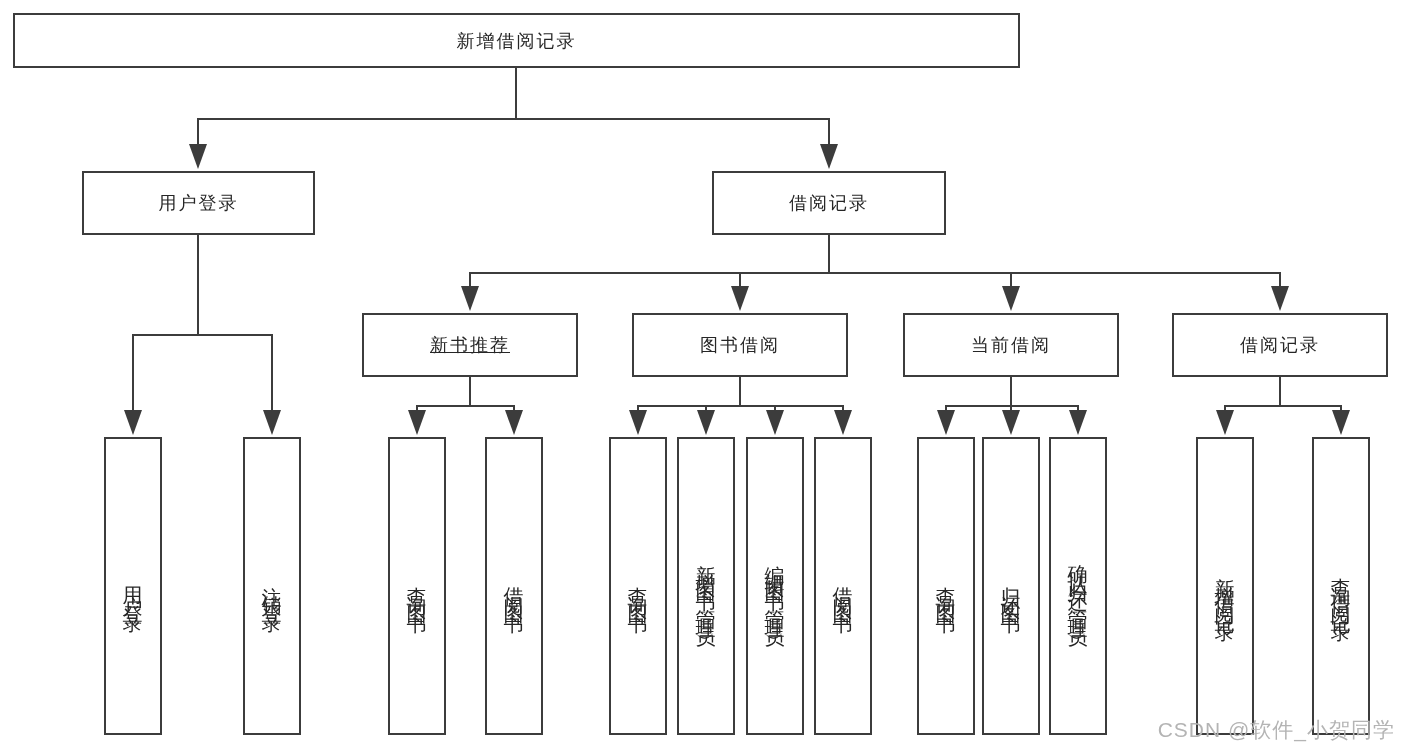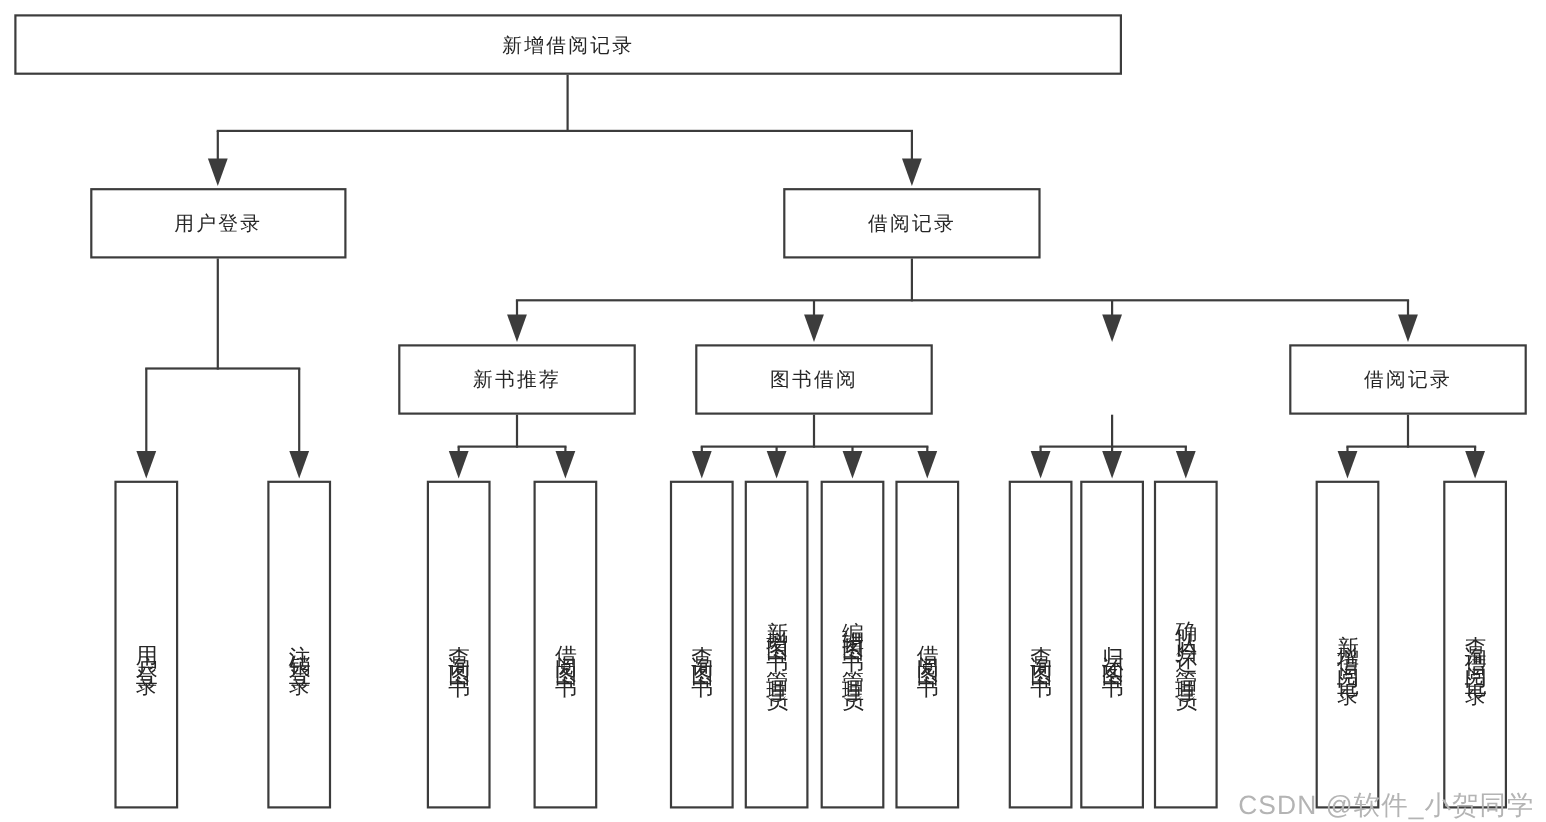--- a/index.html
+++ b/index.html
@@ -24,21 +24,21 @@
     text-orientation:mixed;
     font-size:20px;
     letter-spacing:9px;
     line-height:1;
     padding-top:6px;
   }
   
   #n-root  { left:13px;  top:13px;  width:1007px; height:55px; }
   #n-l2-0  { left:82px;  top:171px; width:233px;  height:64px; }
   #n-l2-1  { left:712px; top:171px; width:234px;  height:64px; }
-  #n-l3-0  { left:362px; top:313px; width:216px;  height:64px; }
+  #n-l3-0  { left:362px; top:313px; width:216px;  height:64px;text-decoration:underline; }
   #n-l3-1  { left:632px; top:313px; width:216px;  height:64px;font-family:Liberation Serif, serif; }
   #n-l3-2  { left:903px; top:313px; width:216px;  height:64px; }
   #n-l3-3  { left:1172px;top:313px; width:216px;  height:64px; }
   .leaf    { top:437px; width:58px; height:298px; }
   #n-leaf-0  { left:104px; }
   #n-leaf-1  { left:243px; }
   #n-leaf-2  { left:388px; }
   #n-leaf-3  { left:485px; }
   #n-leaf-4  { left:609px; }
   #n-leaf-5  { left:677px; }
@@ -53,39 +53,40 @@
   .line  { position:absolute; background:var(--line-color,#3c3c3c); }
   .arrow {
     position:absolute; width:0; height:0;
     border-left:9px solid transparent;
     border-right:9px solid transparent;
     border-top:25px solid var(--line-color,#3c3c3c);
   }
   .watermark {
     position:absolute;
     top:716px; right:10px;
-    font-size:24px;
+    font-size:21px;
     color:var(--watermark-color,#b4b4b4);
     letter-spacing:1px;
     z-index:5;
     white-space:nowrap;
   }
 </style>
 </head>
 <body>
 
 <div class="canvas">
 
   <div class="node h-node" id="n-root">新增借阅记录</div>
 
   <div class="node h-node" id="n-l2-0">用户登录</div>
   <div class="node h-node" id="n-l2-1">借阅记录</div>
 
   <div class="node h-node" id="n-l3-0">新书推荐</div>
   <div class="node h-node" id="n-l3-1">图书借阅</div>
+  <div class="node h-node" id="n-l3-2">当前借阅</div>
   <div class="node h-node" id="n-l3-3">借阅记录</div>
 
   <div class="node v-node leaf" id="n-leaf-0">用户登录</div>
   <div class="node v-node leaf" id="n-leaf-1">注销登录</div>
   <div class="node v-node leaf" id="n-leaf-2">查询图书</div>
   <div class="node v-node leaf" id="n-leaf-3">借阅图书</div>
   <div class="node v-node leaf" id="n-leaf-4">查询图书</div>
   <div class="node v-node leaf" id="n-leaf-5">新增图书（管理员）</div>
   <div class="node v-node leaf" id="n-leaf-6">编辑图书（管理员）</div>
   <div class="node v-node leaf" id="n-leaf-7">借阅图书</div>

